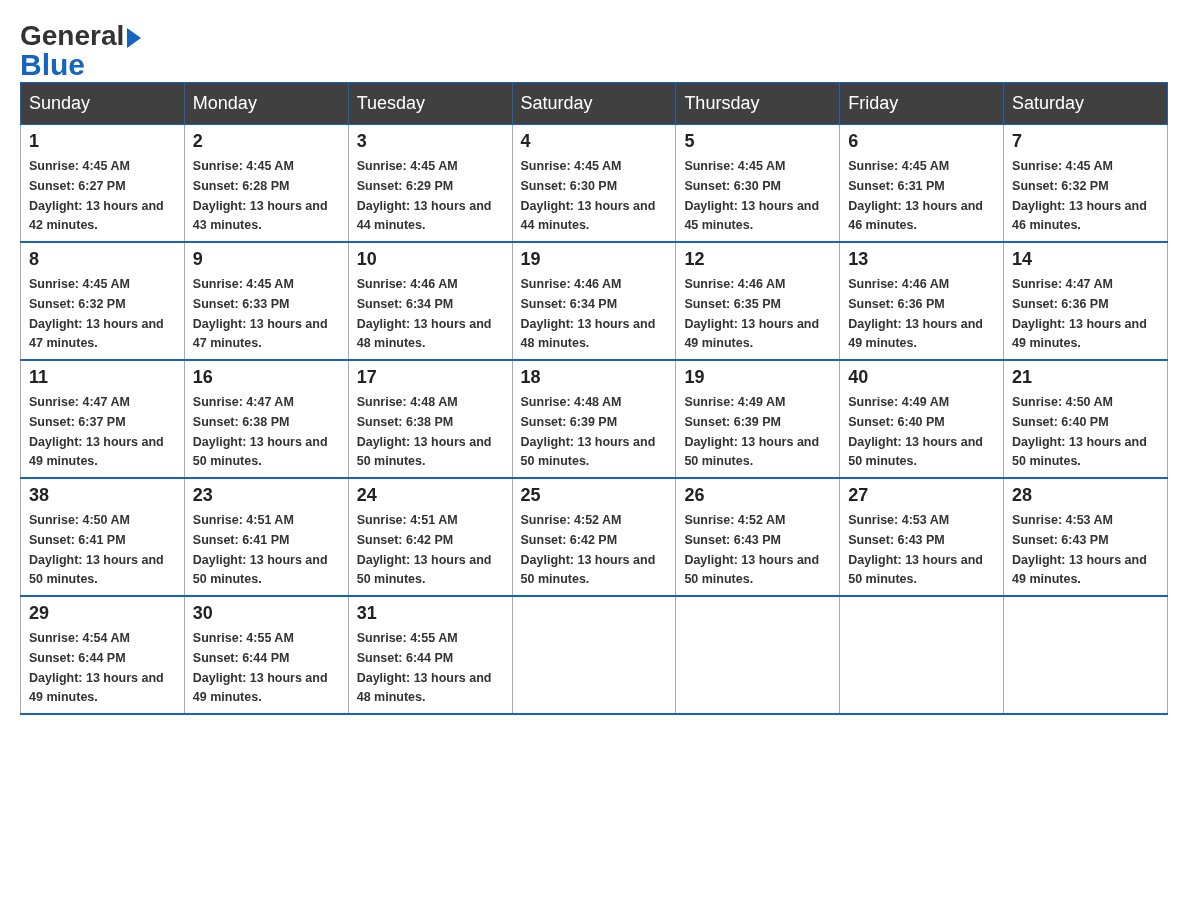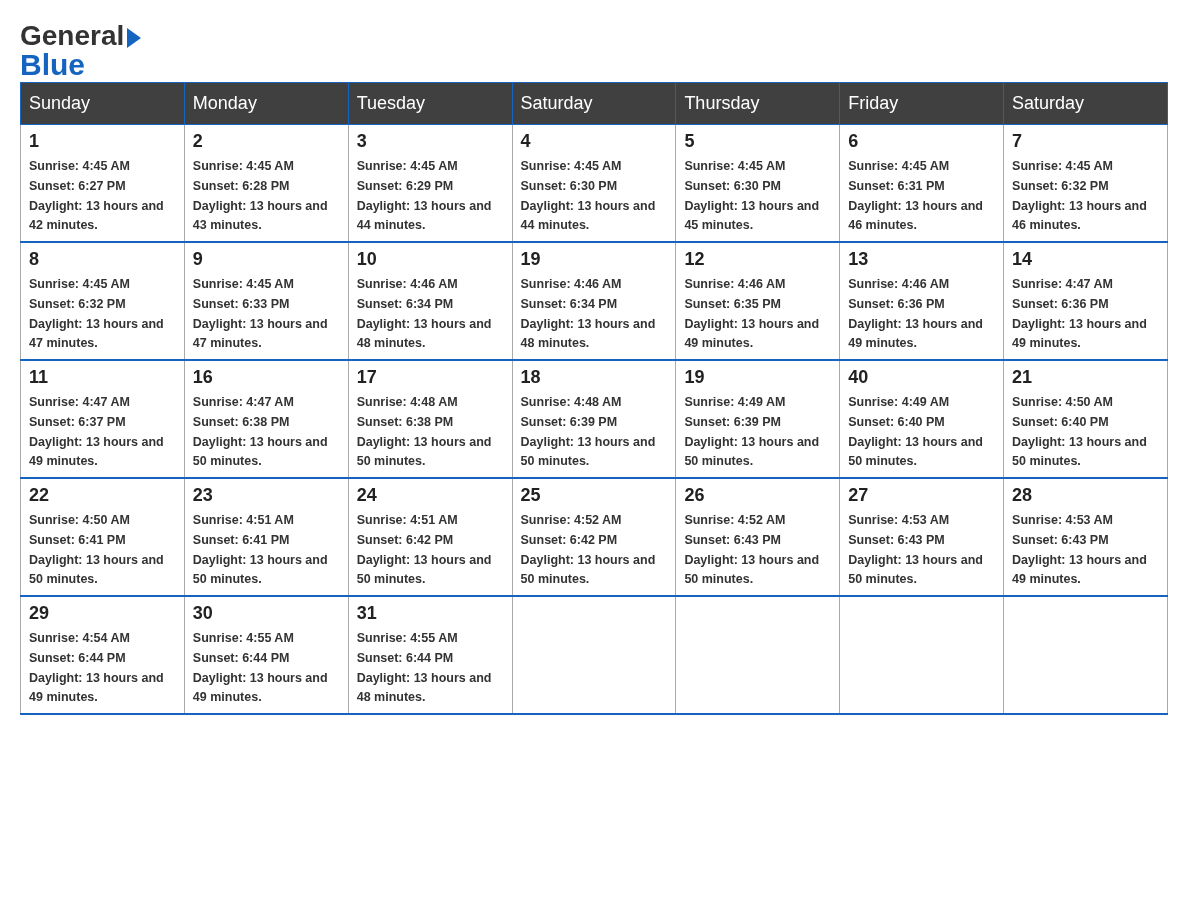--- a/index.html
+++ b/index.html
@@ -198,21 +198,21 @@
         <span class="day-number">40</span>
         <span class="day-info">Sunrise: 4:49 AM<br>Sunset: 6:40 PM<br>Daylight: 13 hours and 50 minutes.</span>
       </td>
         <td>
         <span class="day-number">21</span>
         <span class="day-info">Sunrise: 4:50 AM<br>Sunset: 6:40 PM<br>Daylight: 13 hours and 50 minutes.</span>
       </td>
       </tr>
       <tr>
         <td>
-        <span class="day-number">22</span>
+        <span class="day-number">38</span>
         <span class="day-info">Sunrise: 4:50 AM<br>Sunset: 6:41 PM<br>Daylight: 13 hours and 50 minutes.</span>
       </td>
         <td>
         <span class="day-number">23</span>
         <span class="day-info">Sunrise: 4:51 AM<br>Sunset: 6:41 PM<br>Daylight: 13 hours and 50 minutes.</span>
       </td>
         <td>
         <span class="day-number">24</span>
         <span class="day-info">Sunrise: 4:51 AM<br>Sunset: 6:42 PM<br>Daylight: 13 hours and 50 minutes.</span>
       </td>

